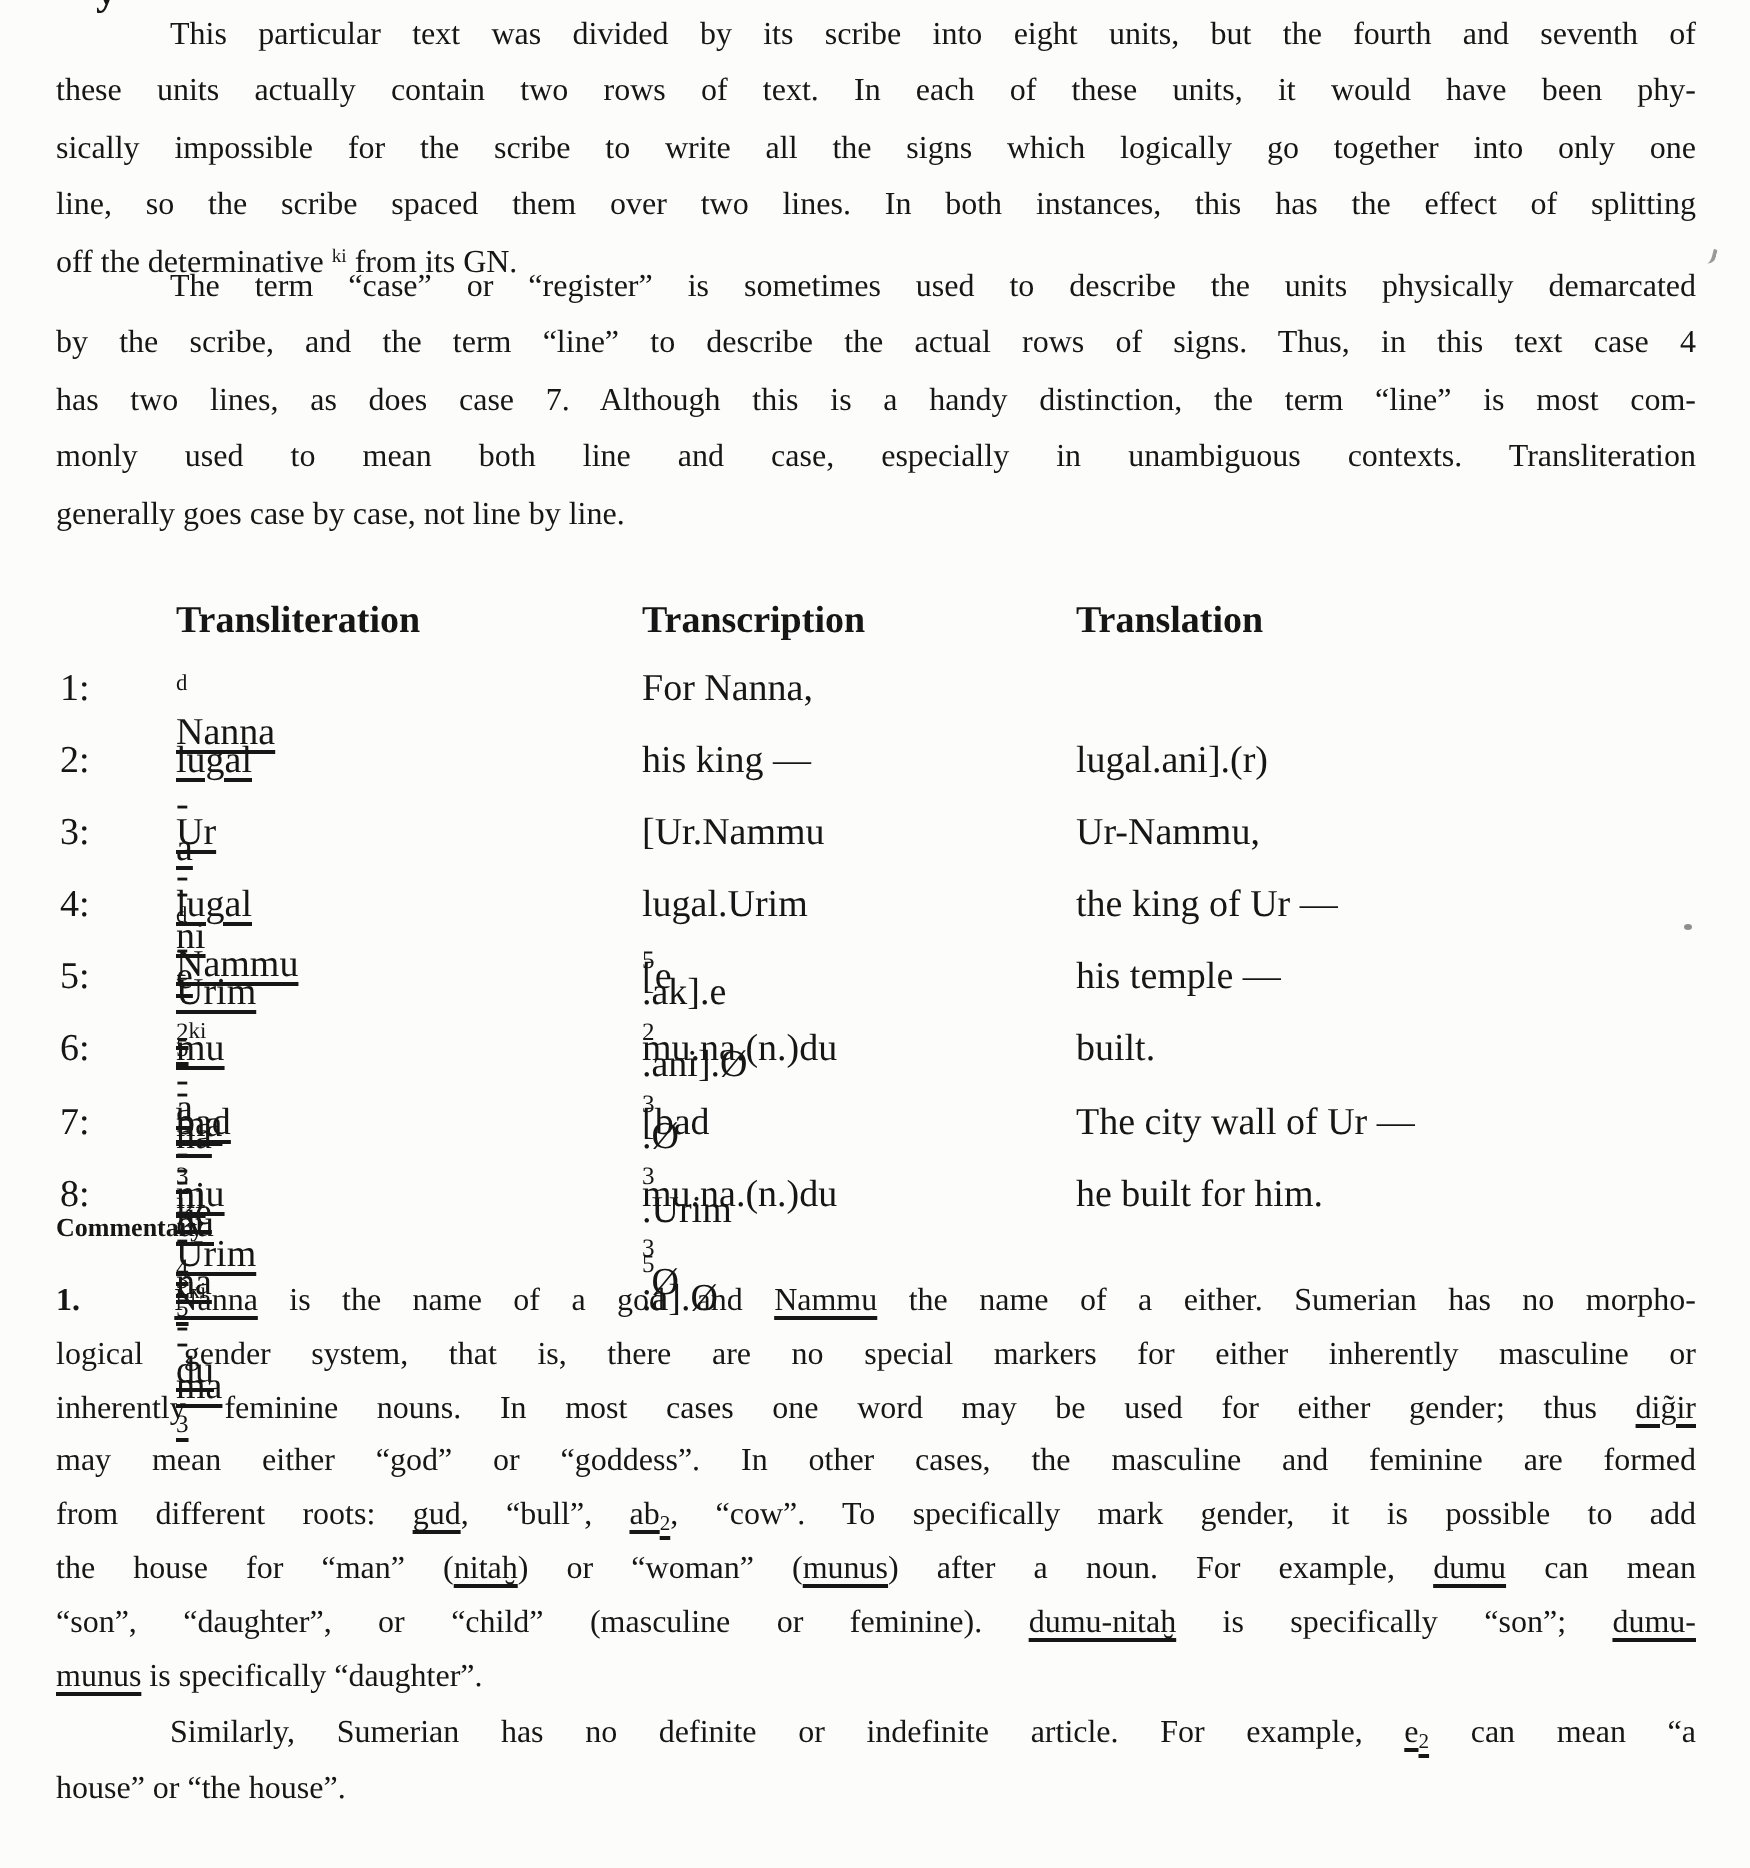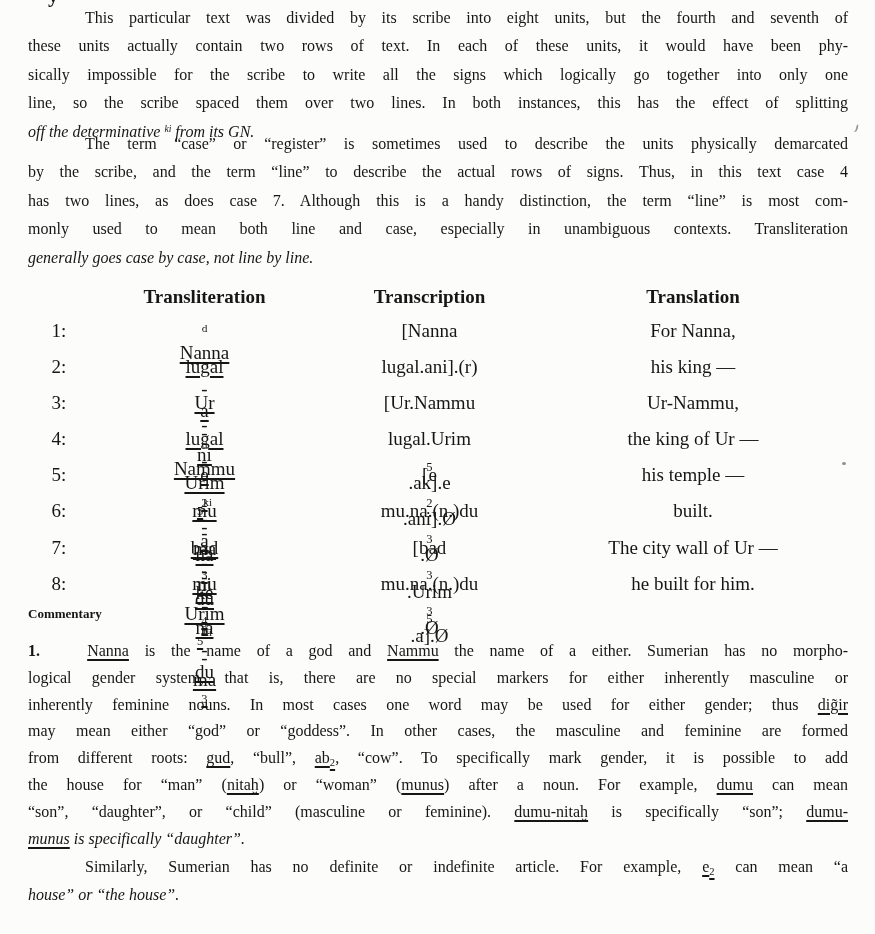--- a/index.html
+++ b/index.html
@@ -12,33 +12,33 @@
     overflow:hidden;
   }
   .block{position:absolute;left:28px;width:820px;}
   .para .line{
     font-size:16px;
     line-height:28.4px;
     text-align:justify;
     text-align-last:justify;
     white-space:normal;
   }
-  .para .line.last{text-align-last:left;font-style:italic;}
+  .para .line.last{text-align-last:left;}
   .para .line.indent{padding-left:57px;}
   #p1{top:4px;}
   #p2{top:130px;}
   #cp1{top:638px;}
   #cp1 .line{line-height:26.8px;}
   #cp2{top:853px;}
   .u{text-decoration:underline;text-decoration-thickness:1.5px;text-underline-offset:2.5px;}
   .b{font-weight:bold;}
   sup{font-size:60%;vertical-align:baseline;position:relative;top:-0.45em;line-height:0;}
   sub{font-size:66%;vertical-align:baseline;position:relative;top:0.28em;line-height:0;}
   
-  #ttable{top:286px;text-align:center;}
+  #ttable{top:300px;}
   .trow{
     display:grid;
     grid-template-columns:58px 233px 217px auto;
     margin-left:2px;
     font-size:19px;
     height:36.1px;
     align-items:start;
   }
   .trow span{display:block;}
   .thead{font-weight:bold;height:34px;}
@@ -81,38 +81,35 @@
   <div id="ttable" class="block">
     <div class="trow thead">
       <span></span>
       <span>Transliteration</span>
       <span>Transcription</span>
       <span>Translation</span>
     </div>
     <div class="trow">
       <span class="num">1:</span>
       <span><sup>d</sup><span class="u">Nanna</span></span>
-      <span>
-          <span>[Nanna</span>
-        </span>
       <span>For Nanna,</span>
     </div>
     <div class="trow">
       <span class="num">2:</span>
       <span>
           <span class="u">lugal</span>
           <span>-</span>
           <span class="u">a</span>
           <span>-</span>
           <span class="u">ni</span>
         </span>
+      <span>his king —</span>
       <span>
           <span>lugal.ani].(r)</span>
         </span>
-      <span>his king —</span>
     </div>
     <div class="trow">
       <span class="num">3:</span>
       <span><span class="u">Ur</span><span>-</span><sup>d</sup><span class="u">Nammu</span></span>
       <span>
           <span>[Ur.Nammu</span>
         </span>
       <span>Ur-Nammu,</span>
     </div>
     <div class="trow">

